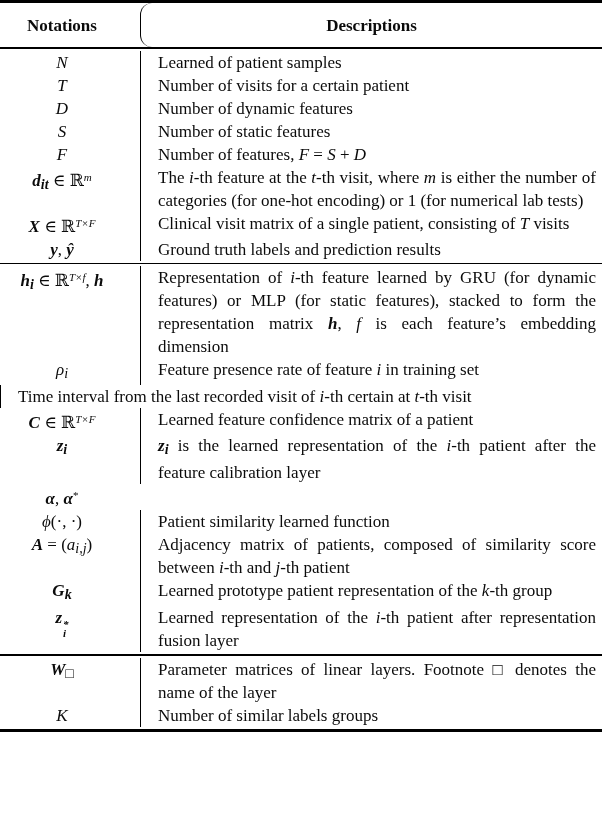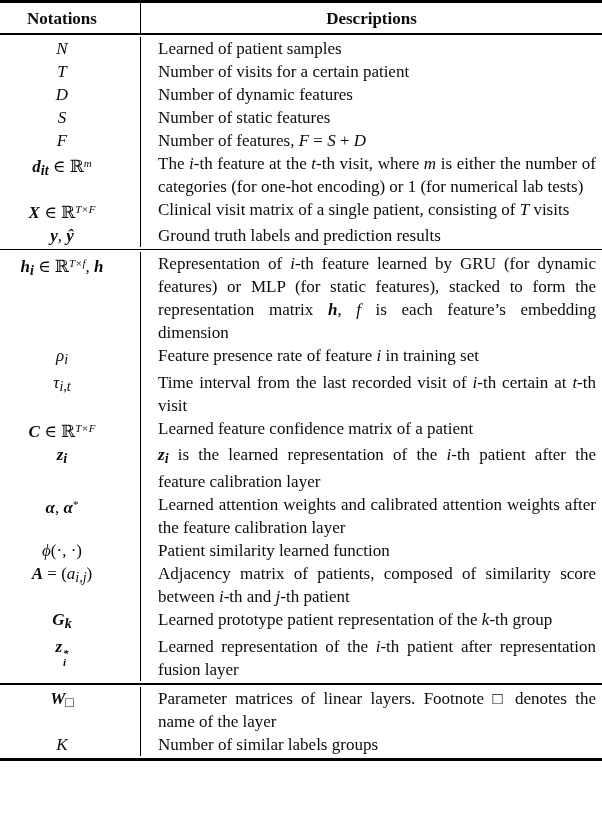--- a/index.html
+++ b/index.html
@@ -10,32 +10,32 @@
     color:#0b0b0b;
     font-family:"Liberation Serif","DejaVu Serif","DejaVu Sans",serif;
     font-size:17px;
     line-height:23px;
     overflow:hidden;
     box-sizing:border-box;
   }
   .rule{background:#000000;width:100%;}
   .rule.thick{height:3px;}
   .rule.thin{height:1.5px;}
-  .header-row{display:flex;align-items:stretch;height:30px;}
+  .header-row{display:flex;align-items:stretch;height:44px;}
   .nhead{
     flex:0 0 140px;width:140px;box-sizing:border-box;
     padding-right:16px;
     display:flex;align-items:center;justify-content:center;
     font-weight:700;font-size:17px;
   }
   .dhead{
     flex:1;box-sizing:border-box;
     border-left:1.5px solid #000;
     display:flex;align-items:center;justify-content:center;
-    font-weight:700;font-size:17px;
+    font-weight:700;font-size:17px;border-radius:12px;
   }
   .section{padding:2px 0;}
   .row{display:flex;align-items:stretch;}
   .ncol{
     flex:0 0 140px;width:140px;box-sizing:border-box;
     padding-right:16px;
     text-align:center;
   }
   .dcol{
     flex:1;box-sizing:border-box;
@@ -106,34 +106,32 @@
       <div class="section">
         <div class="row">
           <div class="ncol"><span class="bi">h</span><span class="bi sub">i</span><span> ∈ </span><span>ℝ</span><span class="i sup">T×f</span><span>, </span><span class="bi">h</span></div>
           <div class="dcol"><span>Representation of </span><span class="i">i</span><span>-th feature learned by GRU (for dynamic features) or MLP (for static features), stacked to form the representation matrix </span><span class="bi">h</span><span>, </span><span class="i">f</span><span> is each feature’s embedding dimension</span></div>
         </div>
         <div class="row">
           <div class="ncol"><span class="i">ρ</span><span class="i sub">i</span></div>
           <div class="dcol"><span>Feature presence rate of feature </span><span class="i">i</span><span> in training set</span></div>
         </div>
         <div class="row">
-          <div class="ncol"><span class="i">τ</span><span class="i sub">i,t</span></div>
           <div class="dcol"><span>Time interval from the last recorded visit of </span><span class="i">i</span><span>-th certain at </span><span class="i">t</span><span>-th visit</span></div>
         </div>
         <div class="row">
           <div class="ncol"><span class="bi">C</span><span> ∈ </span><span>ℝ</span><span class="i sup">T×F</span></div>
           <div class="dcol"><span>Learned feature confidence matrix of a patient</span></div>
         </div>
         <div class="row">
           <div class="ncol"><span class="bi">z</span><span class="bi sub">i</span></div>
           <div class="dcol"><span class="bi">z</span><span class="bi sub">i</span><span> is the learned representation of the </span><span class="i">i</span><span>-th patient after the feature calibration layer</span></div>
         </div>
         <div class="row">
           <div class="ncol"><span class="bi">α</span><span>, </span><span class="bi">α</span><span class="sup">*</span></div>
-          <div class="dcol"><span>Learned attention weights and calibrated attention weights after the feature calibration layer</span></div>
         </div>
         <div class="row">
           <div class="ncol"><span class="i">ϕ</span><span>(·, ·)</span></div>
           <div class="dcol"><span>Patient similarity learned function</span></div>
         </div>
         <div class="row">
           <div class="ncol"><span class="bi">A</span><span> = (</span><span class="i">a</span><span class="i sub">i,j</span><span>)</span></div>
           <div class="dcol"><span>Adjacency matrix of patients, composed of similarity score between </span><span class="i">i</span><span>-th and </span><span class="i">j</span><span>-th patient</span></div>
         </div>
         <div class="row">

